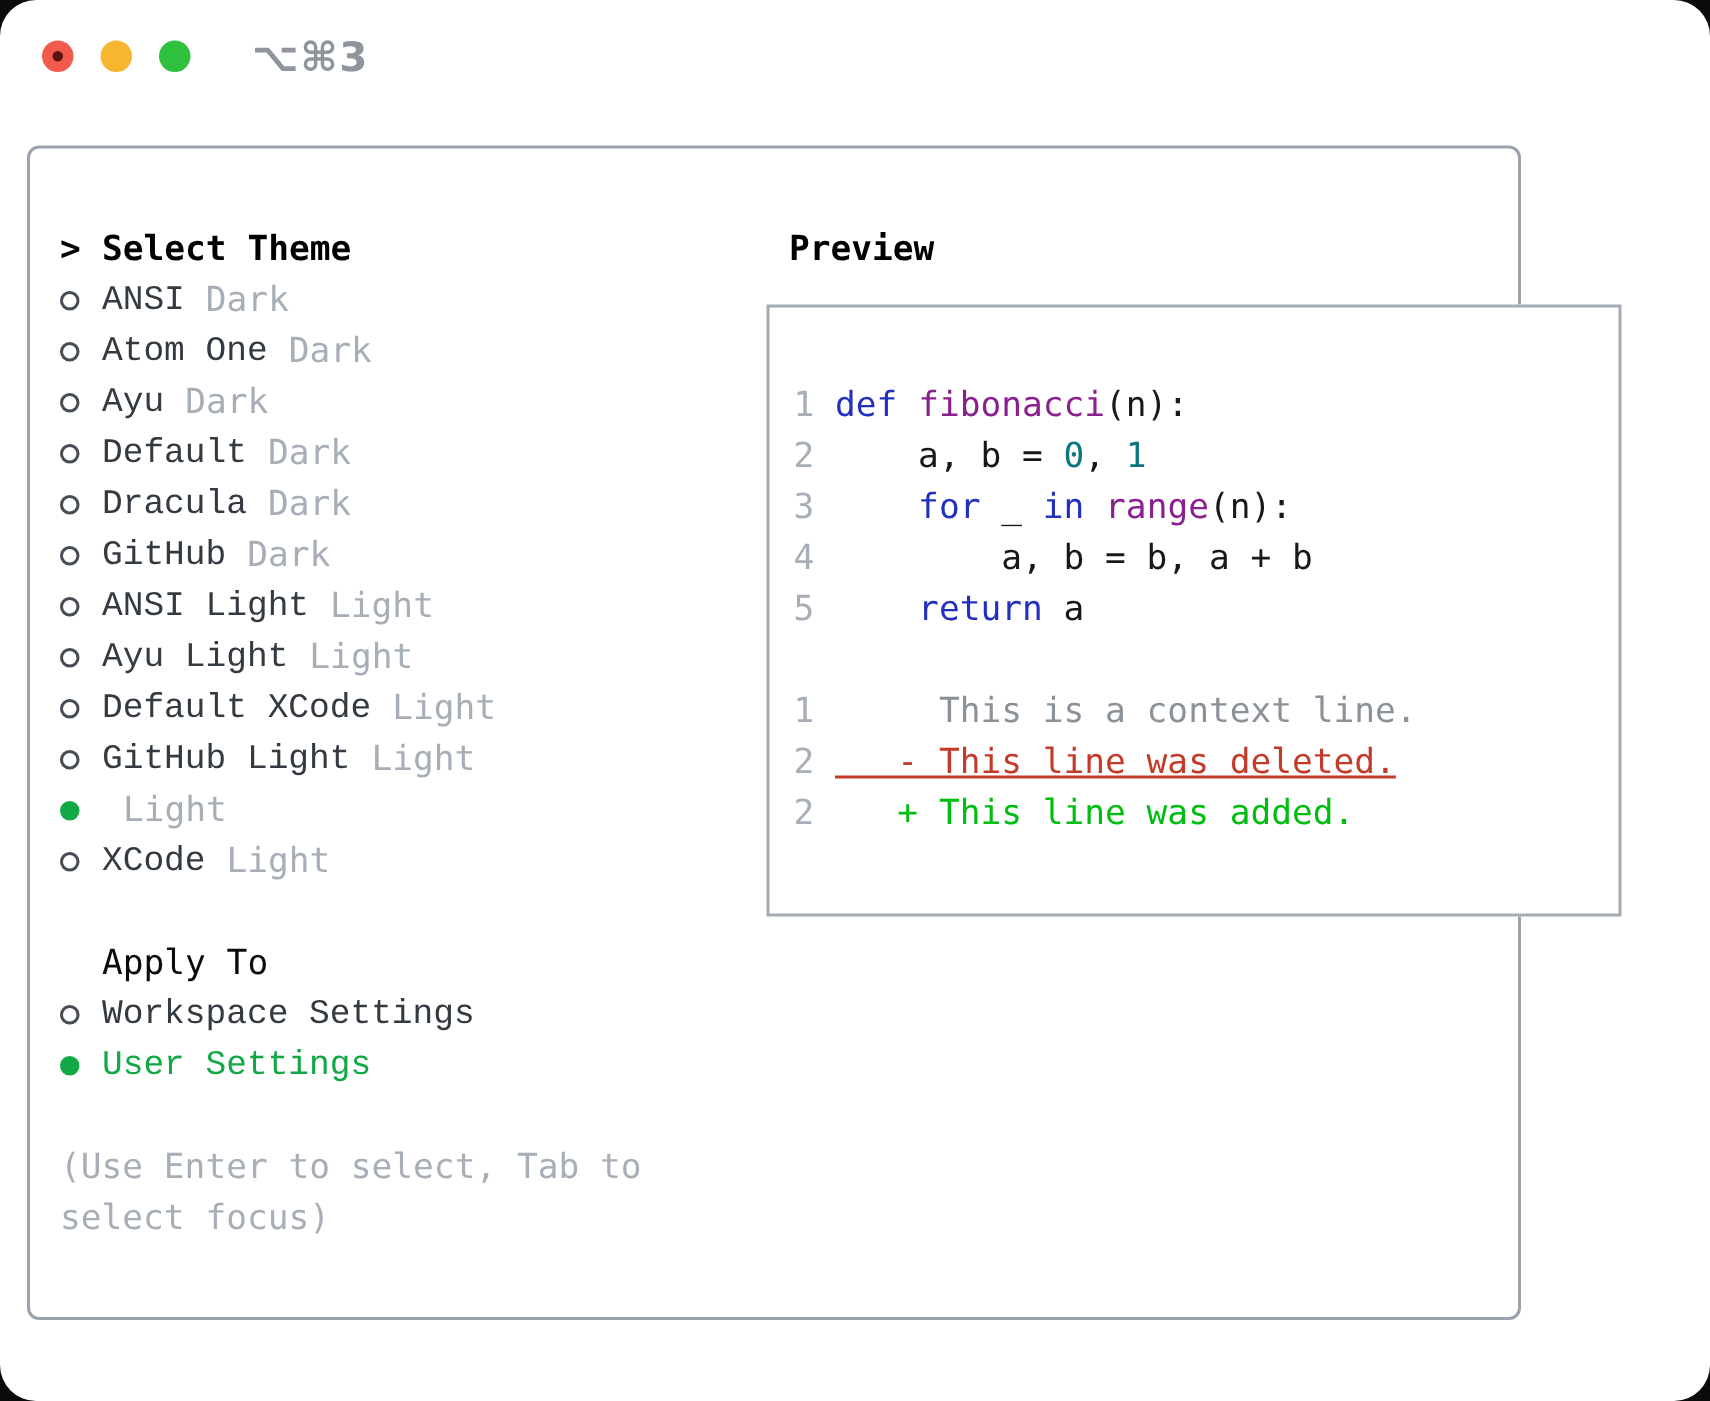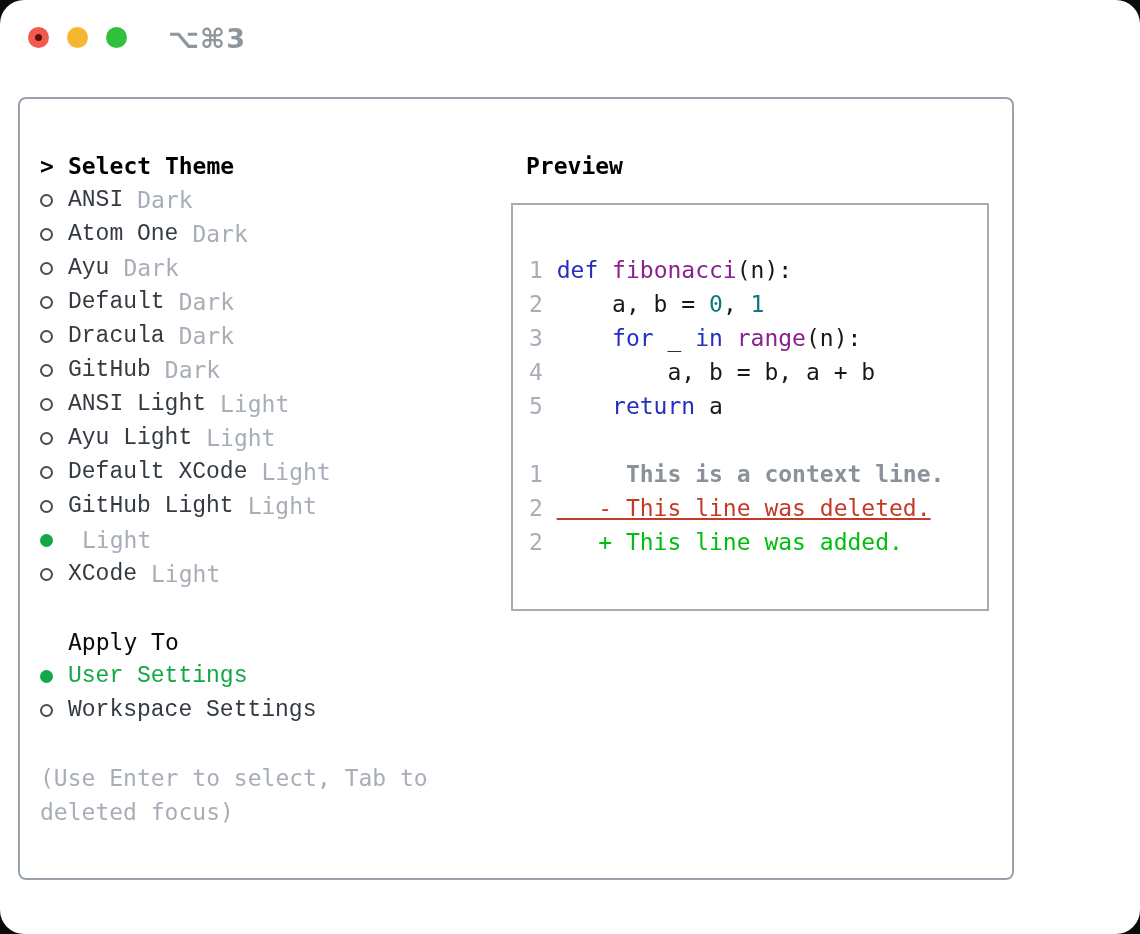--- a/index.html
+++ b/index.html
@@ -37,29 +37,29 @@
   .variant { color: var(--muted-gray); margin-left: 14px; text-align: center; }
   .row.selected .name { color: var(--accent-green); }
   .row.header .title { font-weight: 700; color: #000; }
   .section-title { color: #0b0b0b; }
   .gap { height: 34px; }
   .help { color: var(--muted-gray); }
 
   
   .preview-title { position: absolute; left: 506px; top: 50px; height: 34px;
     display: flex; align-items: center; font-weight: 700; color: #000; }
-  .preview-box { position: absolute; left: 491px; top: 104px; width: 478px; height: 408px;
+  .preview-box { position: absolute; left: 491px; top: 104px; width: 570px; height: 408px;
     border: 2px solid #a4acb6; background: #fff; padding: 48px 0 0 16px; overflow: hidden; }
   .pline { height: 34px; white-space: pre; }
   .lnum { color: var(--muted-gray); display: inline-block; width: 2ch; }
   .tok-kwd { color: var(--keyword-blue); }
   .tok-typ { color: var(--function-purple); }
   .tok-lit { color: var(--number-teal); }
   .tok-pln { color: #16181a; }
-  .tok-ctx { color: var(--context-gray); font-weight: bold; }
+  .tok-ctx { color: var(--context-gray); }
   .tok-del { color: var(--diff-deleted); text-decoration: underline; }
   .tok-add { color: var(--diff-added); }
 </style>
 </head>
 <body>
 
 <div class="screen">
 
   <div class="titlebar">
     <span class="light light-red">
@@ -94,29 +94,29 @@
         </div>
 
       <div class="gap"></div>
 
       <div class="row">
         <span class="mark"></span>
         <span class="section-title">Apply To</span>
       </div>
 
       <div>
+          <div class="row"><span class="mark"><span class="circle"></span></span><span class="name">Workspace Settings</span></div>
           <div class="row selected"><span class="mark"><span class="circle filled"></span></span><span class="name">User Settings</span></div>
-          <div class="row"><span class="mark"><span class="circle"></span></span><span class="name">Workspace Settings</span></div>
         </div>
 
       <div class="gap"></div>
 
       <div class="help">
         <div class="row">(Use Enter to select, Tab to</div>
-        <div class="row">deleted focus)</div>
+        <div class="row">select focus)</div>
       </div>
     </div>
 
     <div class="preview-title">Preview</div>
     <div class="preview-box">
         <div class="pline"><span class="lnum">1</span><span class="tok-kwd">def</span><span class="tok-pln"> </span><span class="tok-typ">fibonacci</span><span class="tok-pln">(n):</span></div>
         <div class="pline"><span class="lnum">2</span><span class="tok-pln">    a, b = </span><span class="tok-lit">0</span><span class="tok-pln">, </span><span class="tok-lit">1</span></div>
         <div class="pline"><span class="lnum">3</span><span class="tok-pln">    </span><span class="tok-kwd">for</span><span class="tok-pln"> _ </span><span class="tok-kwd">in</span><span class="tok-pln"> </span><span class="tok-typ">range</span><span class="tok-pln">(n):</span></div>
         <div class="pline"><span class="lnum">4</span><span class="tok-pln">        a, b = b, a + b</span></div>
         <div class="pline"><span class="lnum">5</span><span class="tok-pln">    </span><span class="tok-kwd">return</span><span class="tok-pln"> a</span></div>

